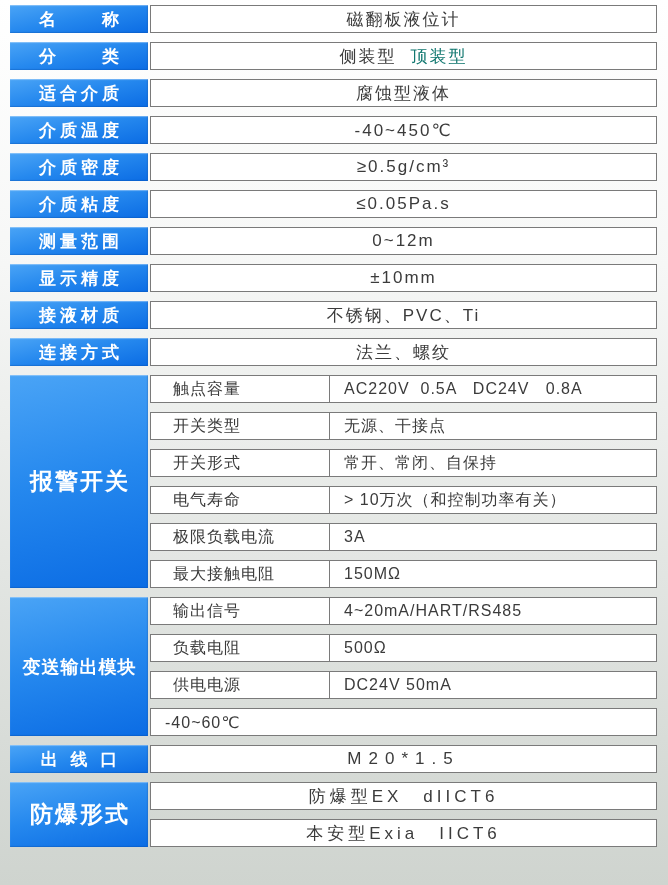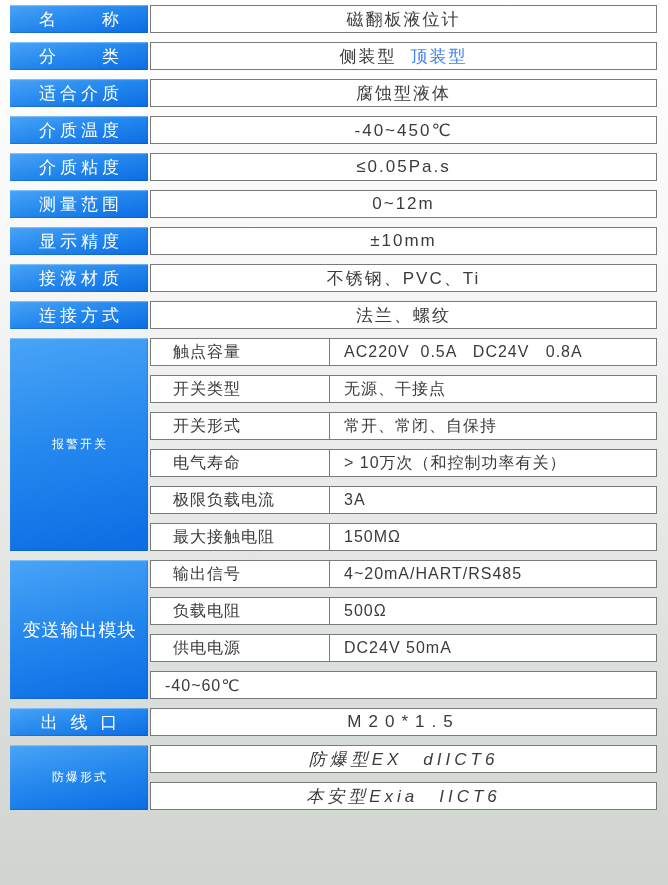--- a/index.html
+++ b/index.html
@@ -26,37 +26,38 @@
     background: linear-gradient(168deg, #4aa4f6 0%, #2588ee 48%, #0b6ce4 100%);
     box-shadow: inset 0 1px 1px rgba(255,255,255,0.35), inset -1px -1px 1px rgba(0,60,140,0.25);
     color: #ffffff;
     display: flex;
     align-items: center;
     justify-content: center;
     font-size: 17px;
     letter-spacing: 4px;
     padding-left: 4px; 
     white-space: pre;
-  }
-  .section .cell-label { letter-spacing: 2px; padding-left: 2px; font-size: 12px; }
+    font-weight: bold;
+  }
+  .section .cell-label { letter-spacing: 2px; padding-left: 2px; font-size: 23px; }
   .cell-label.wide-text { font-size: 18px; letter-spacing: 1px; padding-left: 1px; }
 
   .cell-value {
     flex: 1;
     background: #ffffff;
     border: 1px solid #7a7a7a;
     color: #3b3b3b;
     display: flex;
     align-items: center;
     justify-content: center;
     font-size: 17px;
     letter-spacing: 2px;
     white-space: pre;
   }
-  .cell-value .secondary { color: #3b82f6; margin-left: 14px; }
+  .cell-value .secondary { color: #0f766e; margin-left: 14px; }
   .cell-value.spaced { letter-spacing: 7px; }
 
   .subrows { flex: 1; display: flex; flex-direction: column; gap: 9px; }
   .subrow {
     height: 28px;
     flex: 0 0 28px;
     background: #ffffff;
     border: 1px solid #7a7a7a;
     display: flex;
     align-items: stretch;
@@ -74,21 +75,21 @@
     white-space: pre;
   }
   .sub-value {
     flex: 1;
     display: flex;
     align-items: center;
     padding-left: 14px;
     letter-spacing: 1px;
     white-space: pre;
   }
-  .subrow.centered { align-items: center; justify-content: center; font-size: 17px; font-style: italic; }
+  .subrow.centered { align-items: center; justify-content: center; font-size: 17px; }
   .subrow.centered .sub-value-center { letter-spacing: 4px; white-space: pre; }
 </style>
 </head>
 <body>
 
 <div class="page">
 
   <div class="row">
     <div class="cell-label">名　　称</div>
     <div class="cell-value">磁翻板液位计</div>
@@ -106,20 +107,24 @@
     <div class="cell-label">适合介质</div>
     <div class="cell-value">腐蚀型液体</div>
   </div>
 
 
   <div class="row">
     <div class="cell-label">介质温度</div>
     <div class="cell-value">-40~450℃</div>
   </div>
 
+  <div class="row">
+    <div class="cell-label">介质密度</div>
+    <div class="cell-value">≥0.5g/cm³</div>
+  </div>
 
   <div class="row">
     <div class="cell-label">介质粘度</div>
     <div class="cell-value">≤0.05Pa.s</div>
   </div>
 
   <div class="row">
     <div class="cell-label">测量范围</div>
     <div class="cell-value">0~12m</div>
   </div>

